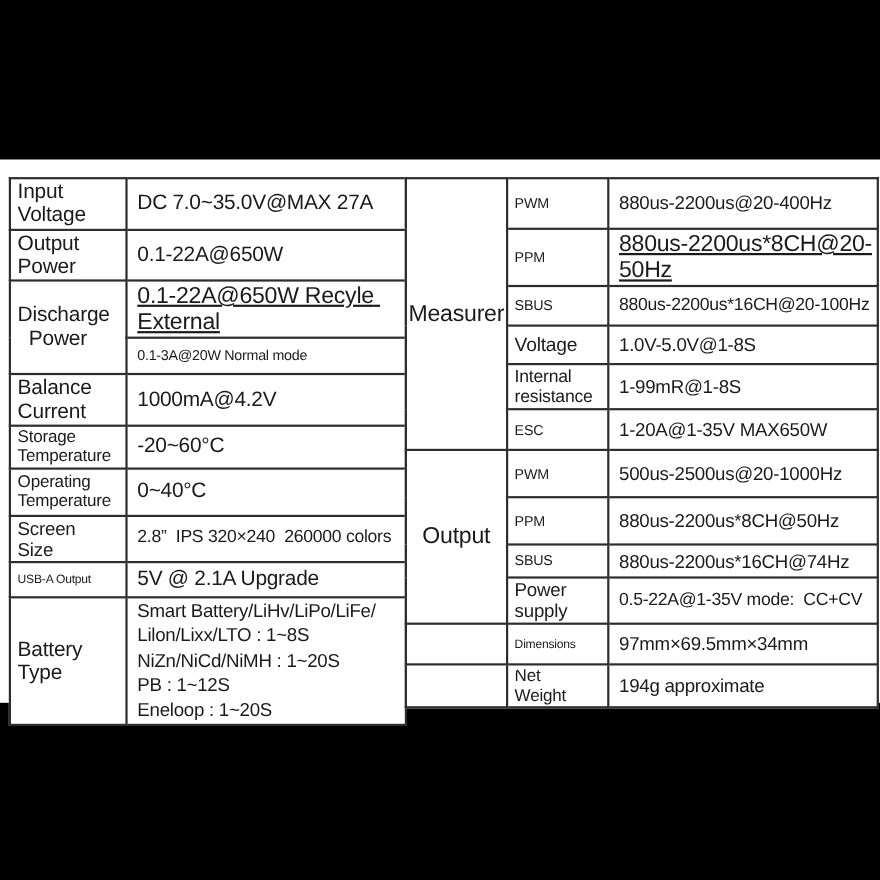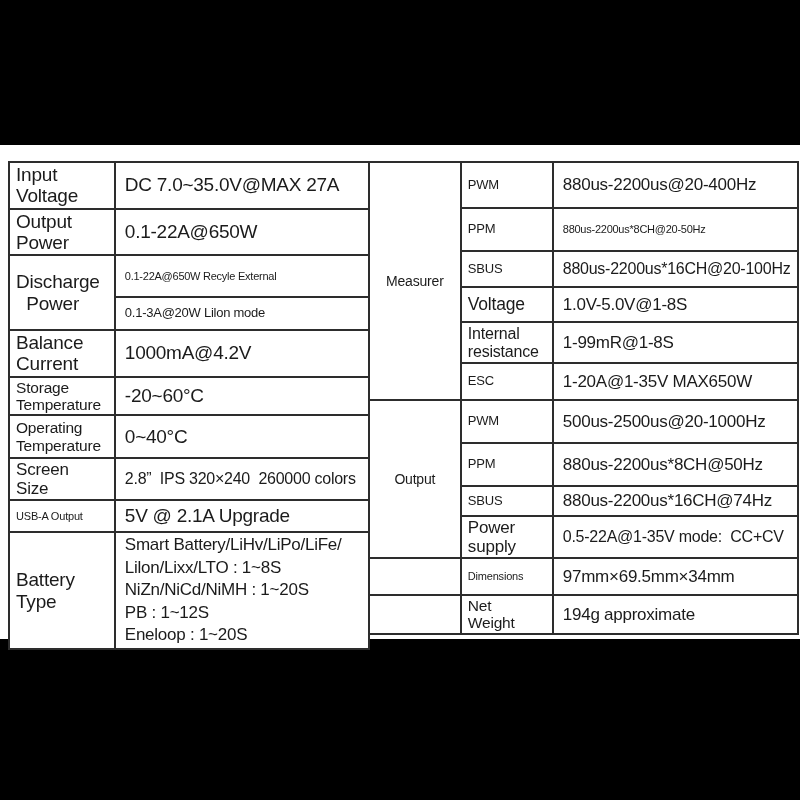--- a/index.html
+++ b/index.html
@@ -48,26 +48,26 @@
     line-height: 1.15;
     letter-spacing: -0.25px;
   }
   .sec {
     text-align: center;
     padding: 0;
     letter-spacing: -0.2px;
   }
   .battery { line-height: 22.5px; }
   
-  .fs195 { font-size: 14px; }
+  .fs195 { font-size: 21px; }
   .fs19  { font-size: 19px; }
   .fs18  { font-size: 13px; }
   .fs175 { font-size: 17.5px; }
   .fs17  { font-size: 17px; }
-  .fs165 { font-size: 11px; }
+  .fs165 { font-size: 21px; text-decoration: underline; }
   .fs16  { font-size: 16px; }
   .fs155 { font-size: 15.5px; border-radius: 19px; }
   .fs15  { font-size: 11px; }
   
   .lr1 { height: 43px; } .lr2 { height: 43px; } .lr3 { height: 42px; }
   .lr4 { height: 33px; } .lr5 { height: 39px; } .lr6 { height: 38px; }
   .lr7 { height: 43px; } .lr8 { height: 41px; margin-left: 17px; } .lr9 { height: 32px; }
   .lr10 { height: 116px; }
   
   .rr1 { height: 46px; } .rr2 { height: 43px; } .rr3 { height: 36px; }
@@ -99,21 +99,21 @@
       <th class="lab fs19">Output
 Power</th>
       <td class="val fs19">0.1-22A@650W</td>
     </tr>
     <tr class="lr3">
       <th class="lab fs19" rowspan="2">Discharge
   Power</th>
       <td class="val fs165">0.1-22A@650W Recyle External</td>
     </tr>
     <tr class="lr4">
-      <td class="val fs18">0.1-3A@20W Lilon mode</td>
+      <td class="val fs18">0.1-3A@20W Normal mode</td>
     </tr>
     <tr class="lr5">
       <th class="lab fs19">Balance
 Current</th>
       <td class="val fs19">1000mA@4.2V</td>
     </tr>
     <tr class="lr6">
       <th class="lab fs155">Storage
 Temperature</th>
       <td class="val fs19">-20~60°C</td>

